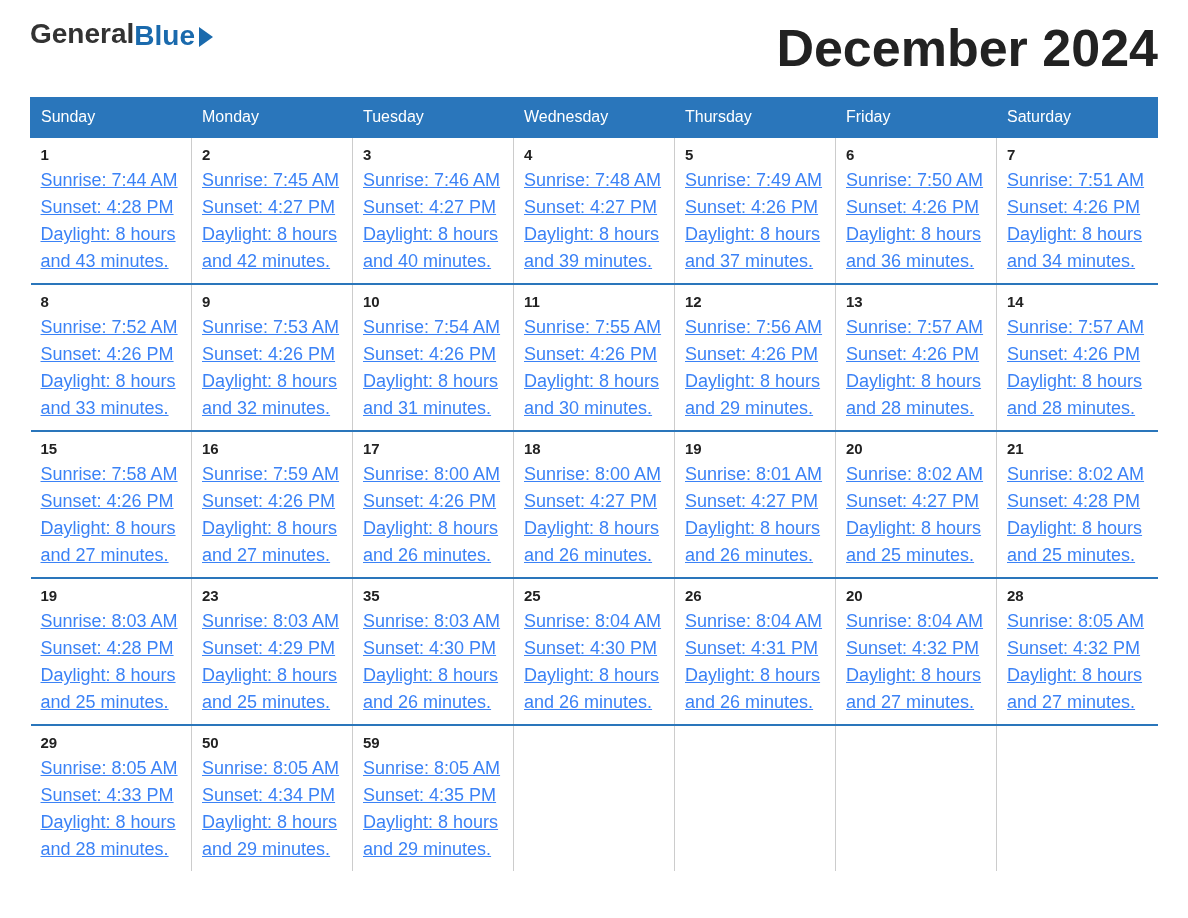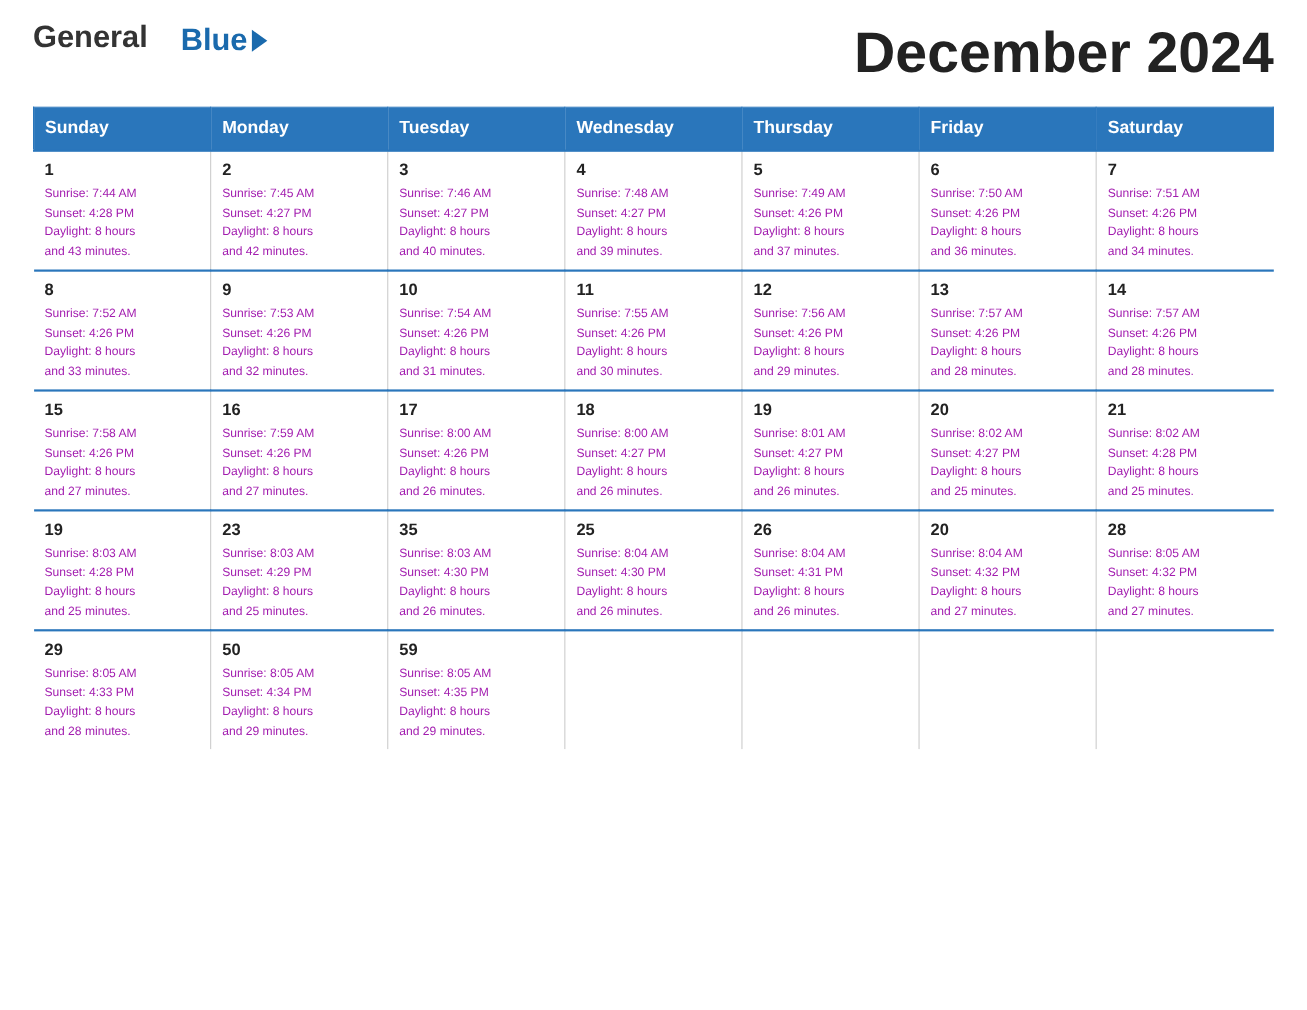--- a/index.html
+++ b/index.html
@@ -26,21 +26,20 @@
       font-weight: bold;
       color: #333;
       line-height: 1;
     }
     .logo-blue {
       font-size: 28px;
       font-weight: bold;
       color: #1a6aad;
       display: flex;
       align-items: center;
-      margin-left: 30px;
     }
     .logo-arrow {
       width: 0;
       height: 0;
       border-left: 14px solid #1a6aad;
       border-top: 10px solid transparent;
       border-bottom: 10px solid transparent;
       margin-left: 4px;
       margin-top: 2px;
     }
@@ -61,21 +60,21 @@
     table {
       width: 100%;
       border-collapse: collapse;
     }
     thead tr {
       background-color: #2a76bb;
     }
     thead th {
       color: #fff;
       font-size: 16px;
-      font-weight: bold;
+      font-weight: normal;
       padding: 10px 10px;
       text-align: left;
       border: 1px solid #2a76bb;
     }
     tbody tr {
       border-top: 2px solid #2a76bb;
     }
     tbody td {
       vertical-align: top;
       padding: 8px 10px;
@@ -88,23 +87,24 @@
     tbody td:last-child {
       border-right: none;
     }
     .day-num {
       font-size: 15px;
       font-weight: bold;
       display: block;
       margin-bottom: 4px;
     }
     .day-info {
-      font-size: 11px;
-      color: #a21caf;
+      font-size: 18px;
+      color: #3b82f6;
       line-height: 1.5;
+      text-decoration: underline;
     }
     tbody tr:last-child td {
       border-bottom: none;
     }
   </style>
 </head>
 <body>
 
 <div class="header">
   <div class="logo">

